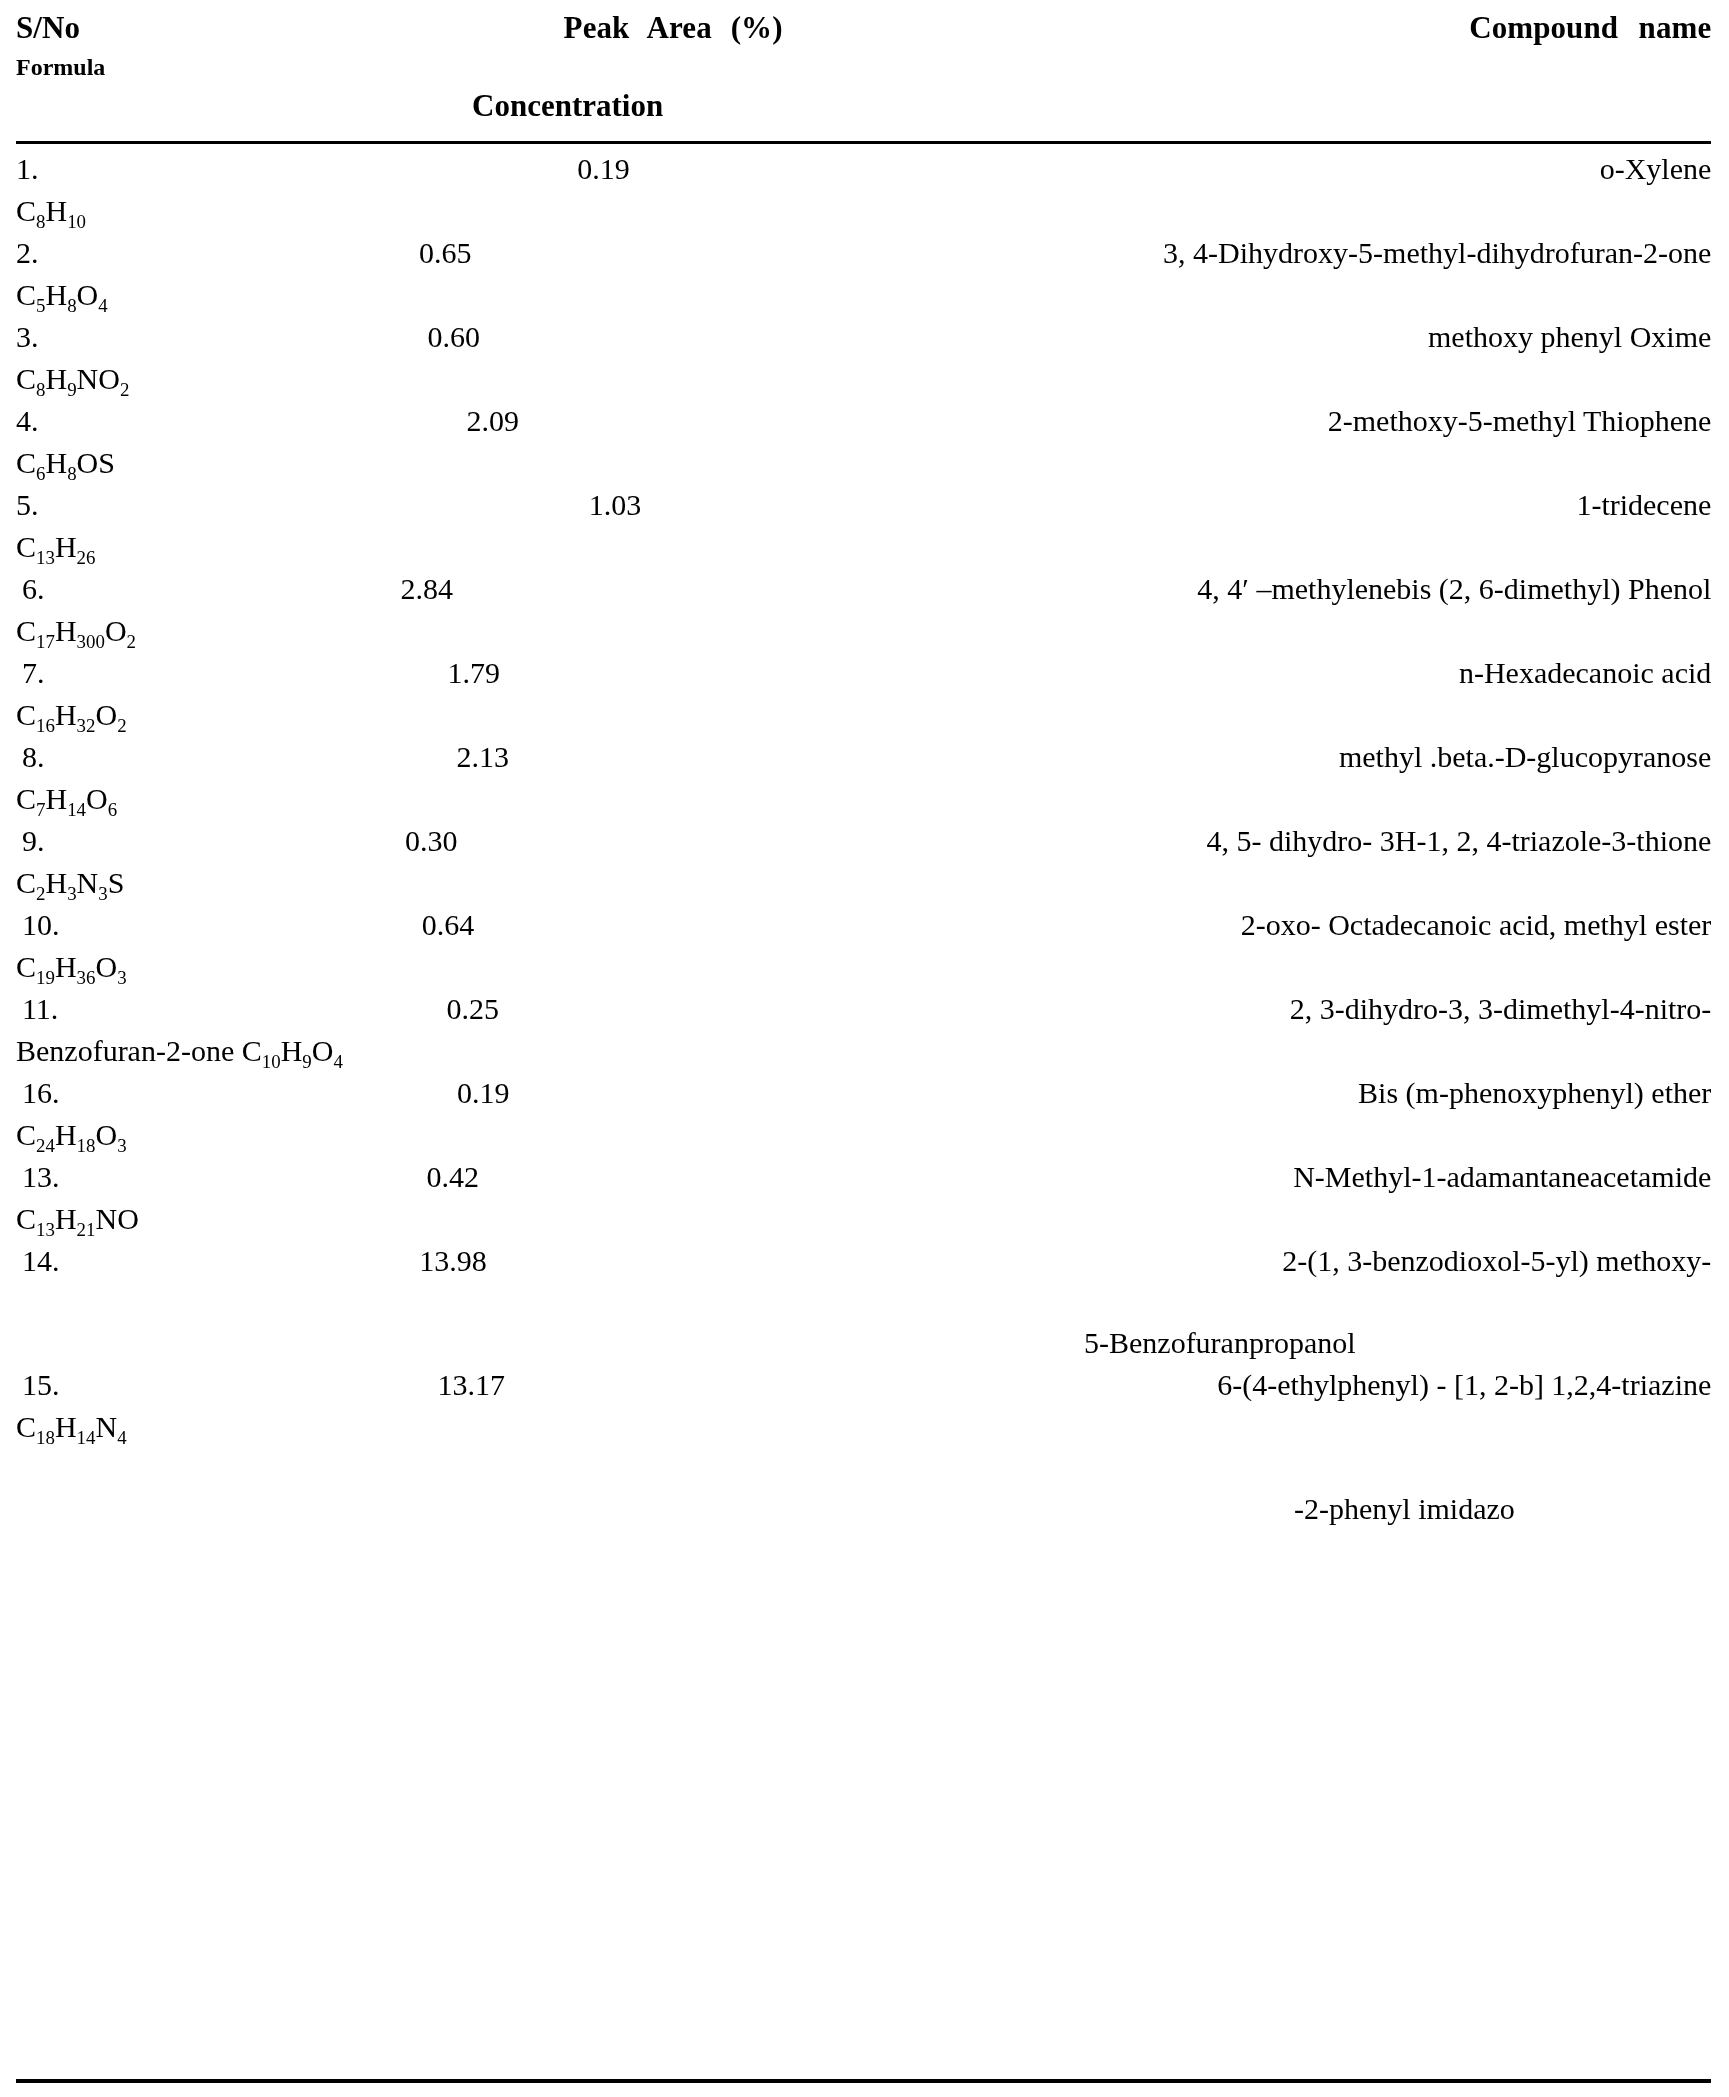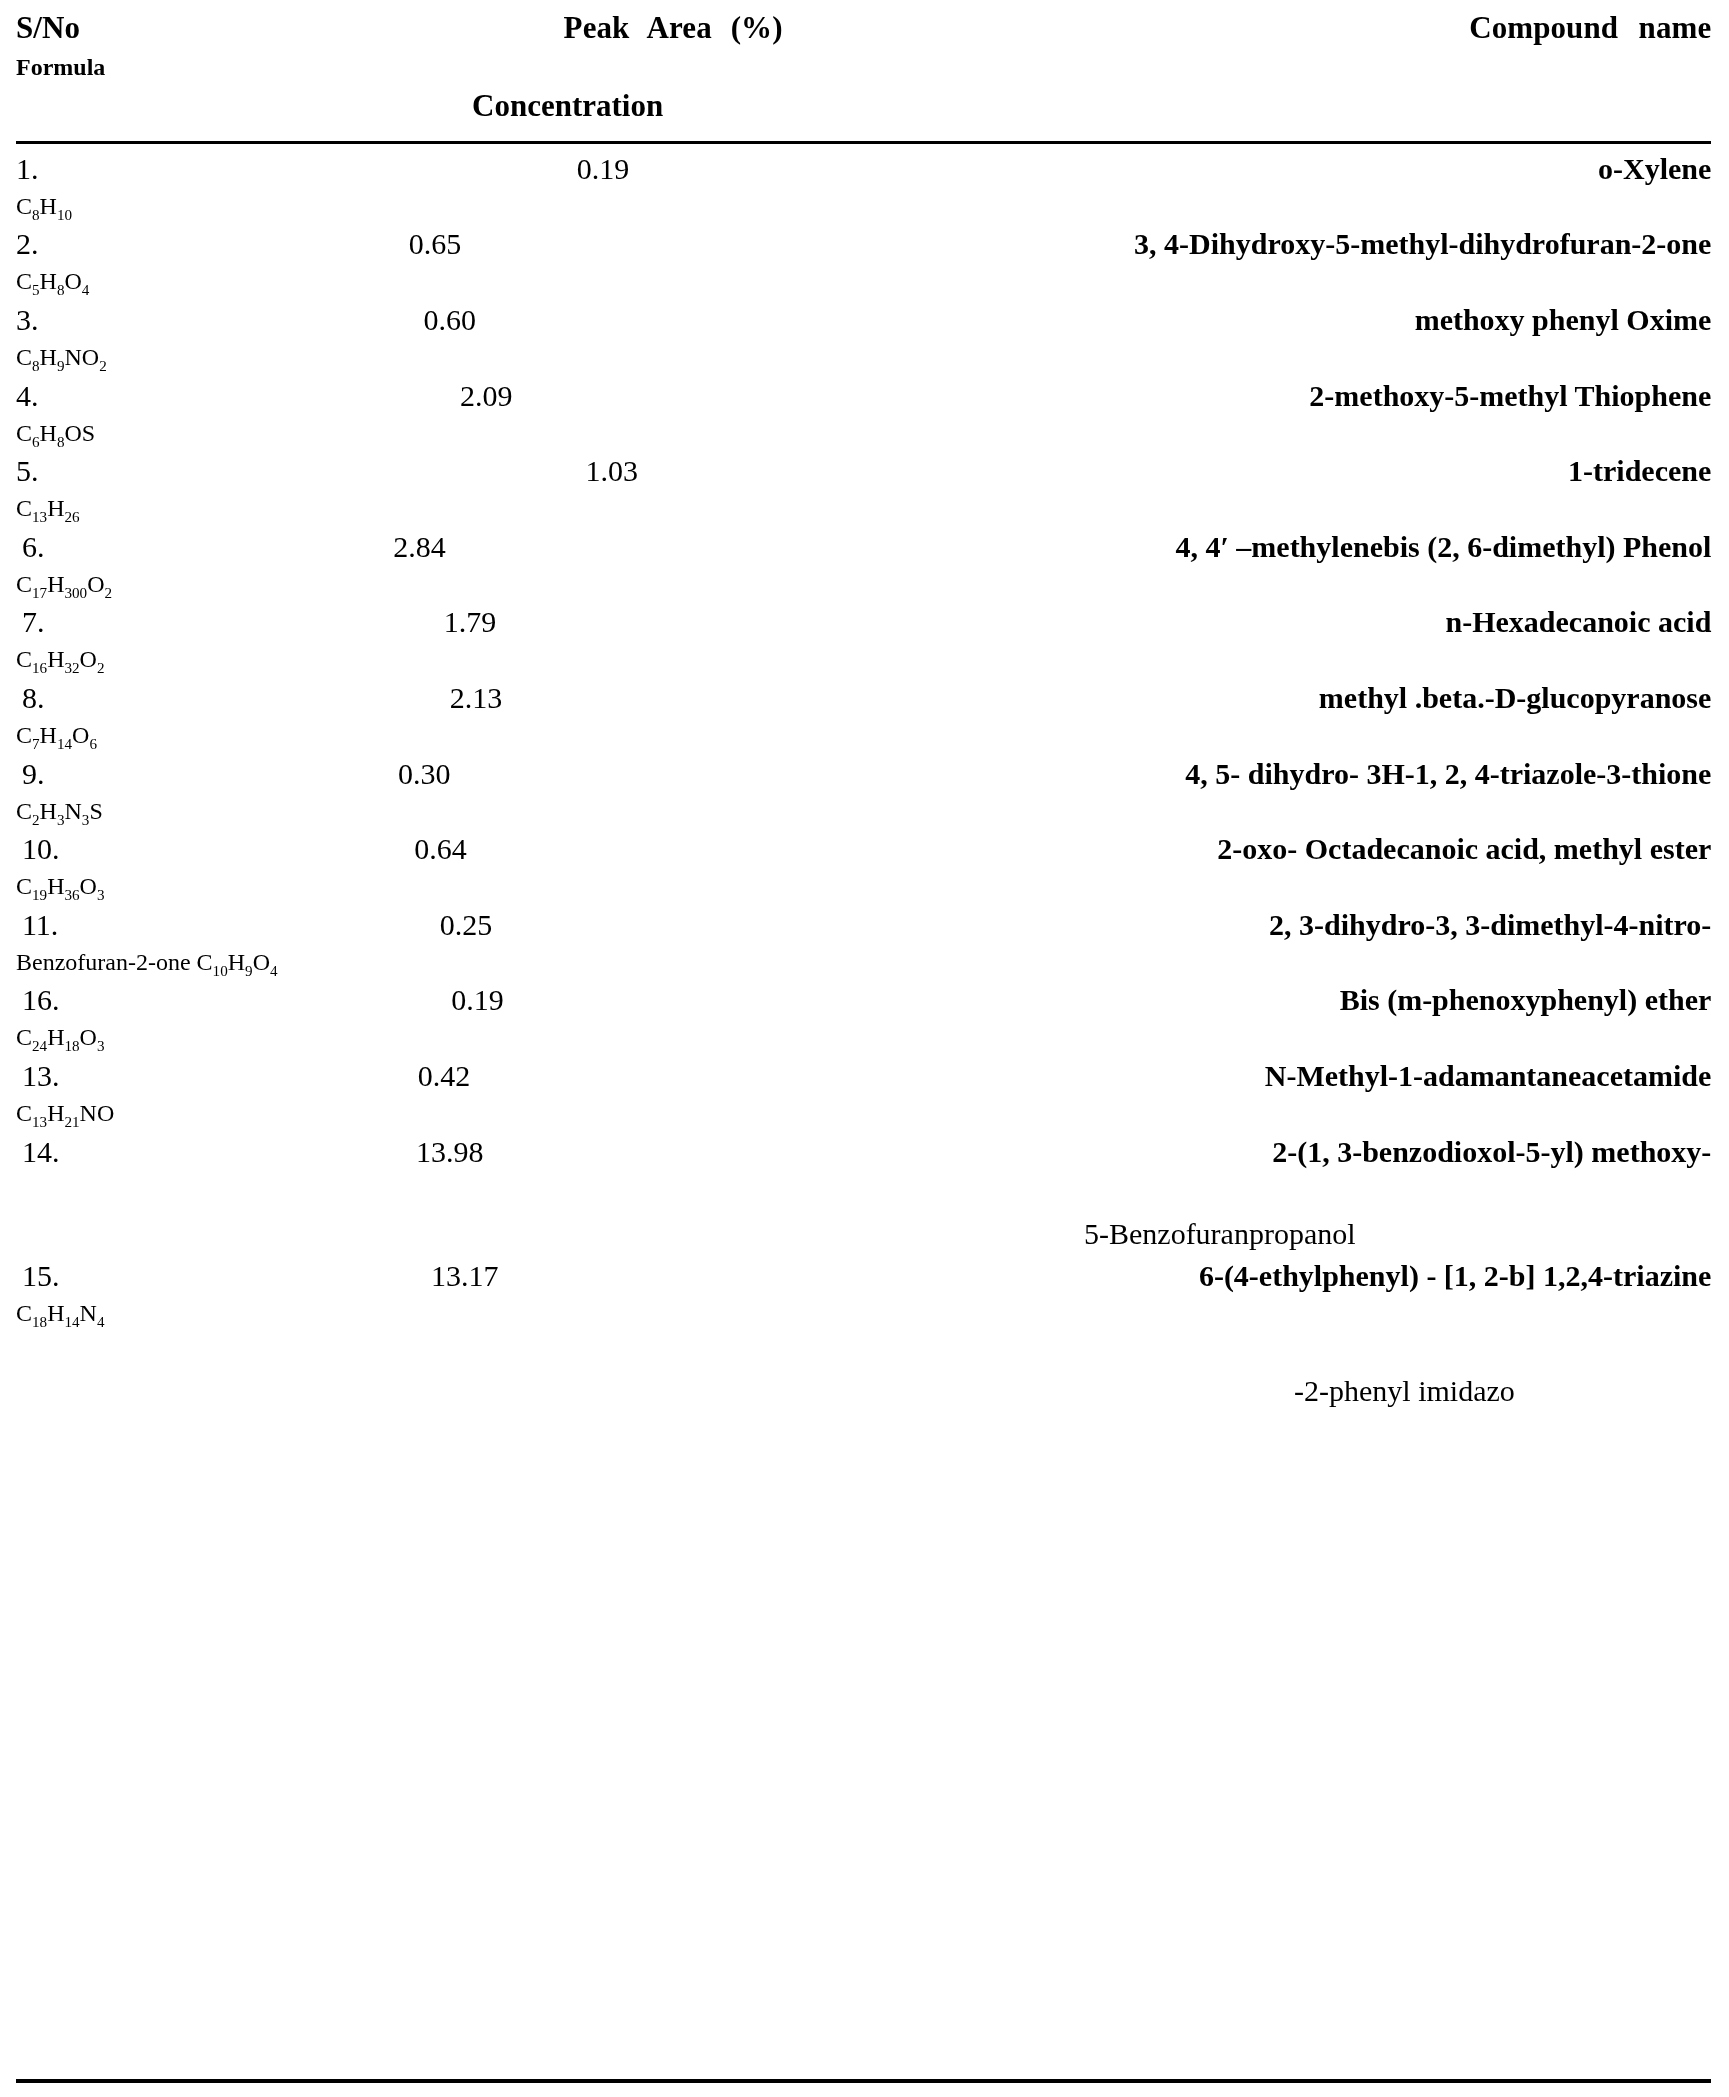--- a/index.html
+++ b/index.html
@@ -101,24 +101,23 @@
   }
   .spacer-a { flex: 1 1 auto; }
   .cell-area {
     flex: 0 0 auto;
     white-space: nowrap;
   }
   .spacer-b { flex: 1 1 auto; }
   .cell-name {
     flex: 0 0 auto;
     white-space: nowrap;
-    font-weight: bold;
   }
   .row-formula {
-    font-size: 24px;
+    font-size: 30px;
     line-height: 1.40;
     text-align: left;
     white-space: nowrap;
   }
   .row-contd {
     font-size: 30px;
     line-height: 1.40;
     white-space: nowrap;
   }
   .sub {

